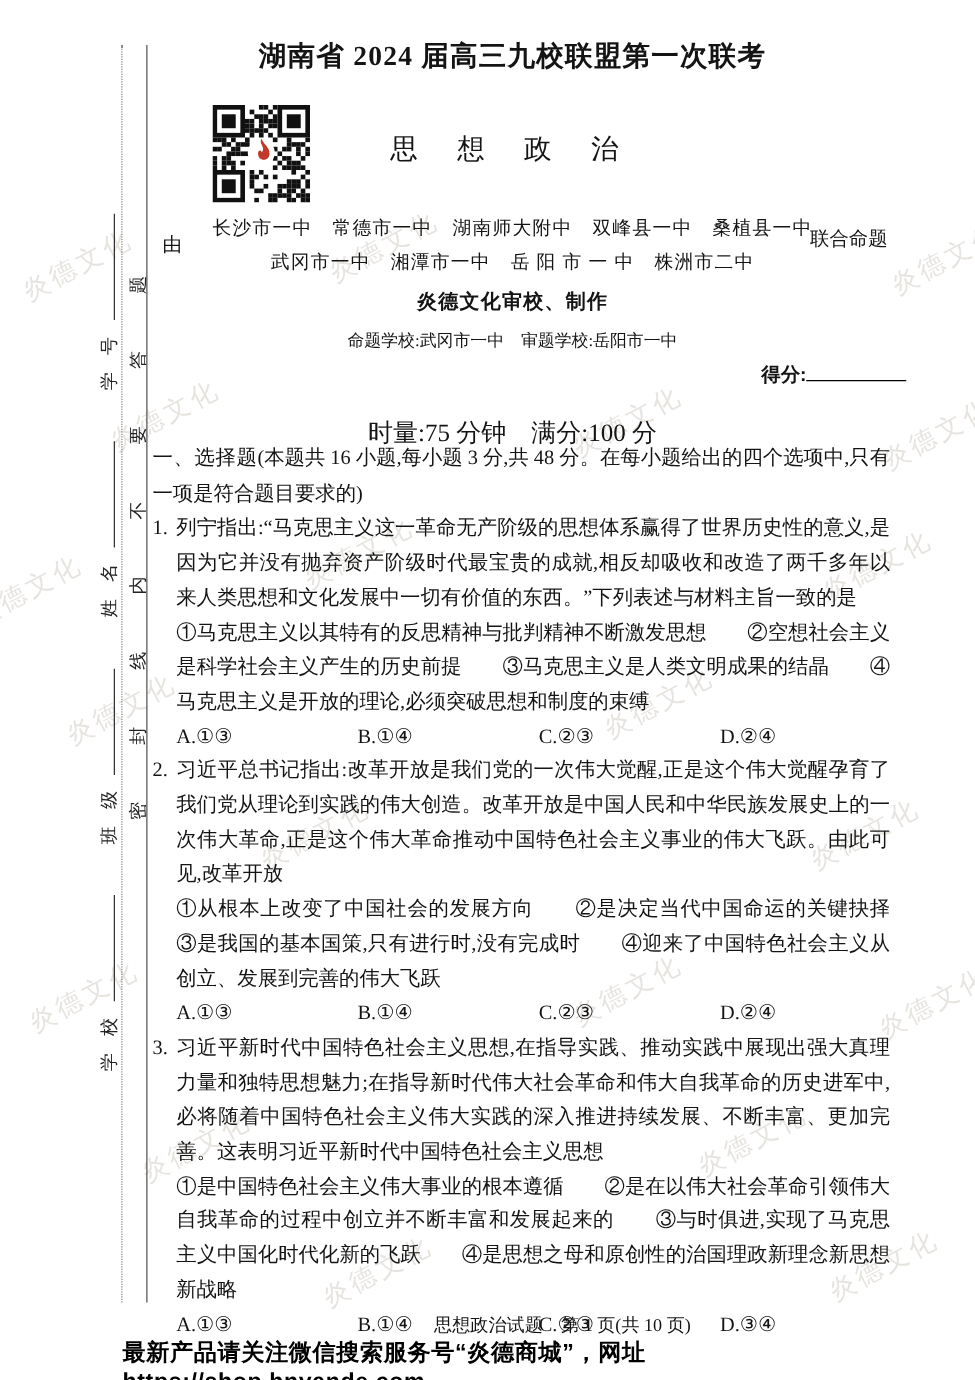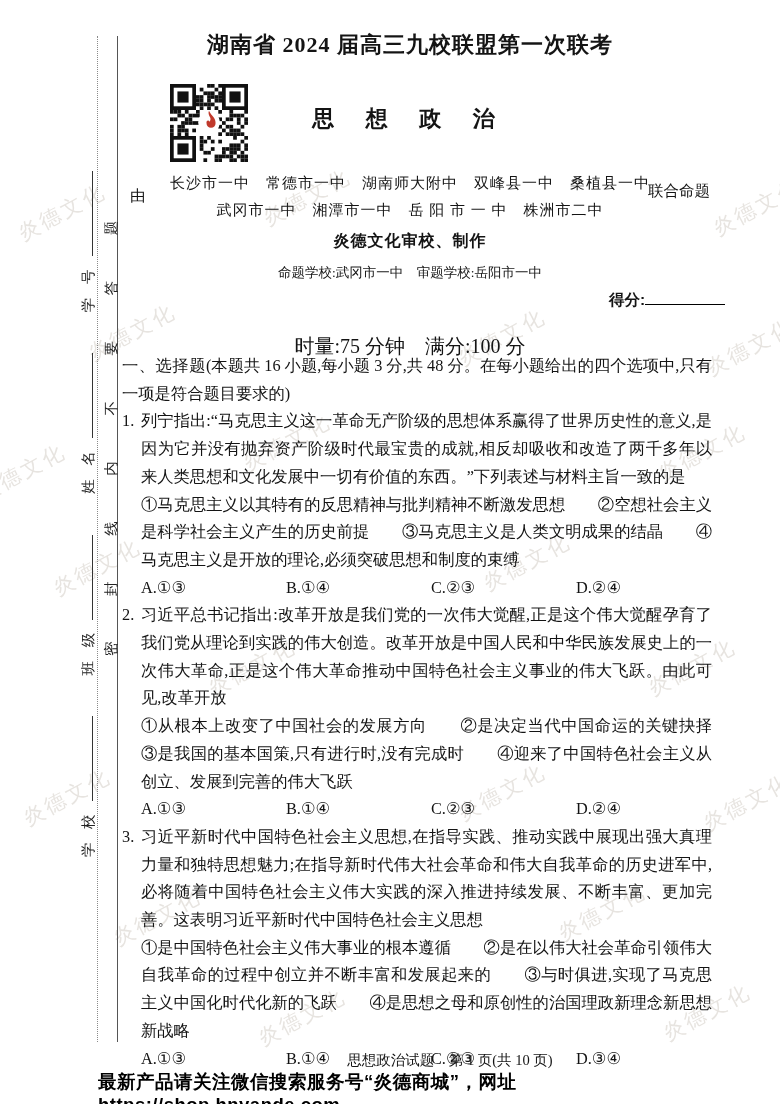--- a/index.html
+++ b/index.html
@@ -25,21 +25,21 @@
        color:#222;height:20px;line-height:20px;}
   #fields-strip{width:660px;left:-242px;top:517px;letter-spacing:0;}
   .fld{letter-spacing:5px;}
   .fline{display:inline-block;width:85px;border-bottom:1.2px solid #333;
          height:13px;margin:0 41px 0 8px;}
   .fline:last-child{margin-right:0;}
   #seal-strip{width:300px;left:-39px;top:496px;letter-spacing:21px;}
   
   .ctr{left:122px;width:576px;text-align:center;}
   .doc-title{top:30px;font-size:22px;font-weight:bold;letter-spacing:1px;}
-  .subject{top:104px;font-size:22px;font-weight:bold;letter-spacing:13px;}
+  .subject{top:104px;font-size:22px;font-weight:normal;letter-spacing:13px;}
   #qr{left:170px;top:84px;width:78px;height:78px;}
   #qr svg{display:block;width:78px;height:78px;}
   .byline-you{left:130px;top:186px;font-size:15.5px;}
   .schools{top:170px;font-size:15px;line-height:27px;letter-spacing:1px;}
   .lianhe{left:648px;top:181px;font-size:15.5px;}
   .producer{top:231px;font-size:16px;font-weight:bold;letter-spacing:1px;}
   .setter{top:264px;font-size:13.5px;}
   .score{left:609px;top:290px;font-size:15.5px;font-weight:bold;}
   .score-line{display:inline-block;width:80px;height:14px;
       border-bottom:1.6px solid #000;}

